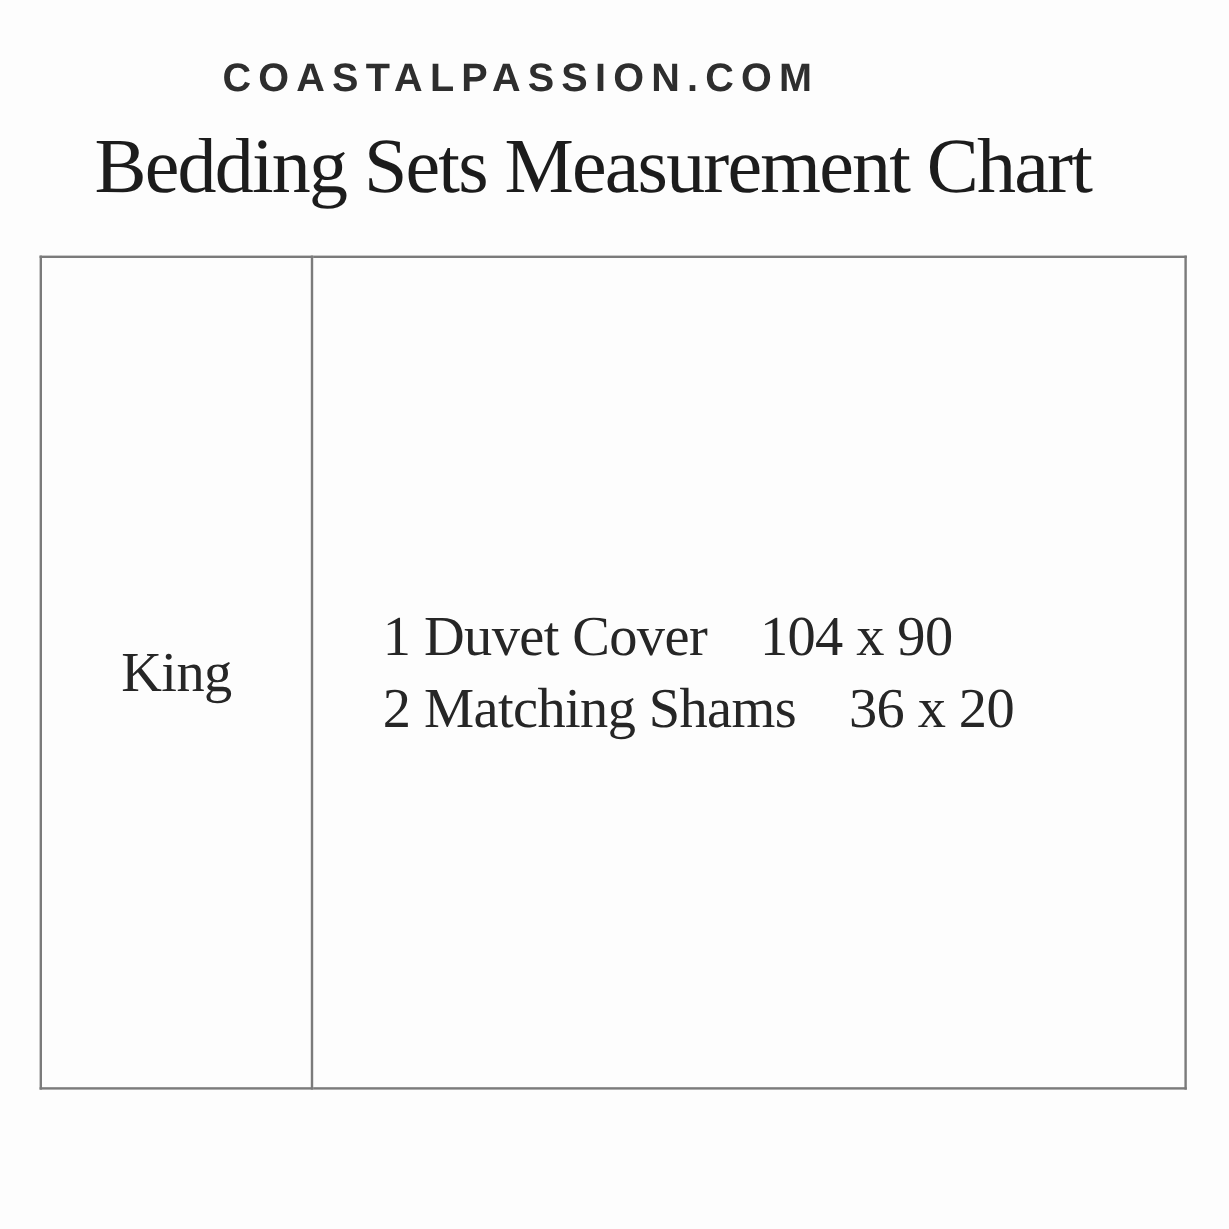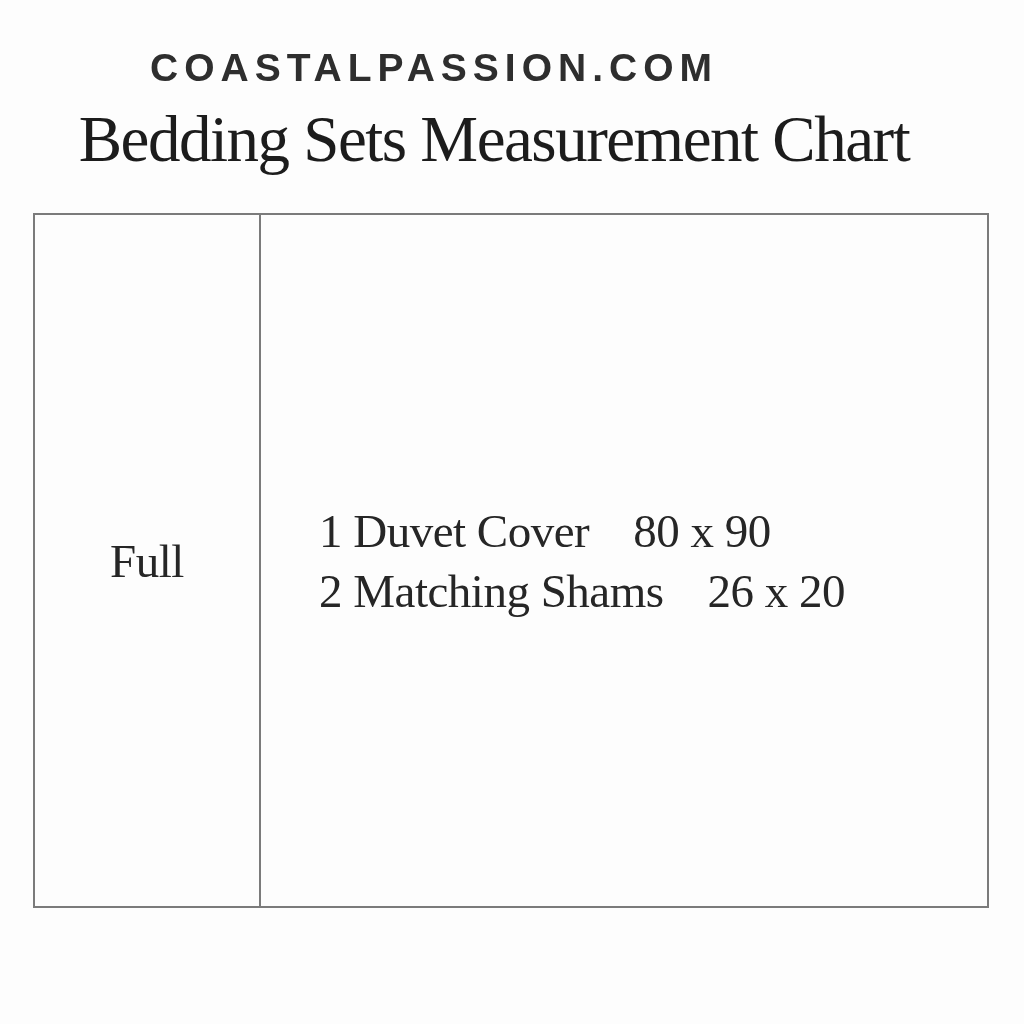--- a/index.html
+++ b/index.html
@@ -11,21 +11,21 @@
     overflow: hidden;
   }
   .site-name {
     position: absolute;
     top: 46px;
     left: 0;
     width: 868px;
     text-align: center;
     font-family: "Liberation Sans", sans-serif;
     font-weight: 600;
-    font-size: 39px;
+    font-size: 33px;
     letter-spacing: 6px;
     color: #2e2e2e;
   }
   .page-title {
     position: absolute;
     top: 104px;
     left: 0;
     width: 988px;
     text-align: center;
     font-family: "Liberation Serif", serif;
@@ -72,31 +72,31 @@
 </head>
 <body>
 
 <div class="site-name">COASTALPASSION.COM</div>
 
 <h1 class="page-title">Bedding Sets Measurement Chart</h1>
 
 <table class="size-table">
   <tbody>
 
+
+
   <tr>
     <td class="size-cell">
-      <span>Full</span>
+      <span>King</span>
     </td>
     <td class="items-cell">
       <div class="item-line">
         <span class="item-description">1 Duvet Cover</span>
-        <span class="item-measurement">80 x 90</span>
+        <span class="item-measurement">104 x 90</span>
       </div>
       <div class="item-line">
         <span class="item-description">2 Matching Shams</span>
-        <span class="item-measurement">26 x 20</span>
+        <span class="item-measurement">36 x 20</span>
       </div>
     </td>
   </tr>
-
-
 </tbody>
 </table>
 
 </body></html>

